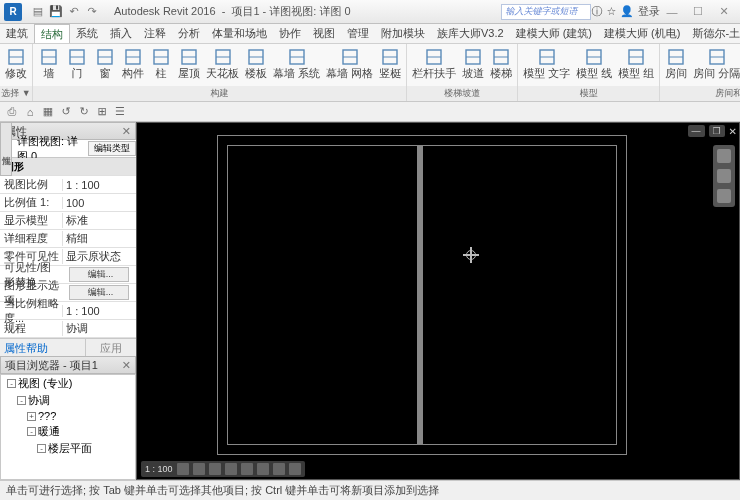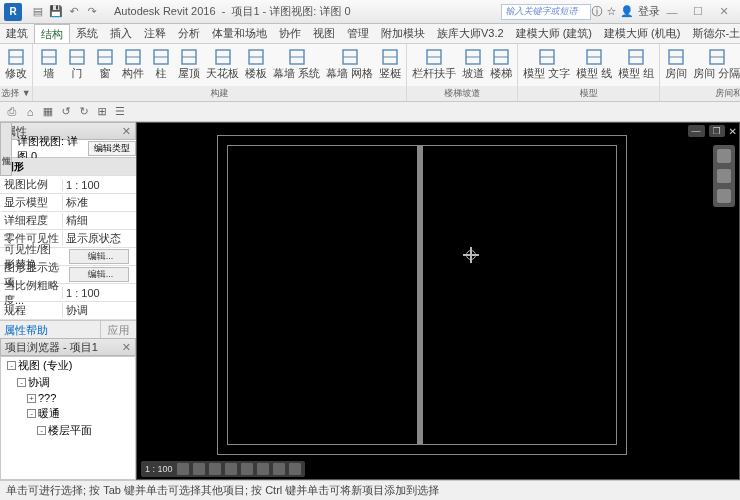--- a/index.html
+++ b/index.html
@@ -37,21 +37,21 @@
 .prop-row{display:flex;align-items:center;height:18px;border-bottom:1px solid #e0e0e0;background:#fff;font-size:10px}
 .prop-row.hdr{background:#e4e4e4;font-weight:bold;padding:0 4px}
 .prop-row .k{width:62px;padding-left:4px;color:#333;overflow:hidden}
 .prop-row .v{flex:1;padding-left:3px;color:#333;border-left:1px solid #e0e0e0;display:flex;align-items:center;overflow:hidden}
 .prop-row .v.btn{background:#eee;border:1px solid #bbb;margin:7px;justify-content:center;font-size:9px}
 .prop-sel{display:flex;align-items:center;height:18px;background:#fff;border-bottom:1px solid #c8c8c8;font-size:10px}
 .prop-sel .s1{flex:1;padding-left:17px}
 .prop-sel .s2{width:48px;border:1px solid #bbb;background:#f4f4f4;text-align:center;font-size:9px;padding:0 0}
 .prop-foot{display:flex;height:18px;background:#eee;border-top:1px solid #c8c8c8;font-size:10px}
 .prop-foot .f1{flex:1;padding:2px 4px;color:#06c}
-.prop-foot .f2{width:36px;border-left:1px solid #c8c8c8;text-align:center;padding:2px 0;color:#888}
+.prop-foot .f2{width:51px;border-left:1px solid #c8c8c8;text-align:center;padding:2px 0;color:#888}
 .browser{flex:1;background:#fff;border:1px solid #c8c8c8;overflow:auto;font-size:10px}
 .tree-node{padding:1px 0 1px 4px;white-space:nowrap;display:flex;align-items:center;gap:2px}
 .tree-exp{width:9px;height:9px;border:1px solid #888;display:inline-flex;align-items:center;justify-content:center;font-size:8px;line-height:7px;background:#fff;color:#444}
 .tree-ind{display:inline-block}
 .canvas{flex:1;background:#000;position:relative;border:1px solid #555}
 .view-ctrl{position:absolute;top:2px;right:2px;display:flex;gap:4px;align-items:center}
 .vc-tag{background:#444;color:#ccc;font-size:9px;padding:1px 4px;border-radius:2px}
 .vc-x{color:#ccc;font-size:10px}
 .navcube{position:absolute;top:22px;right:4px;width:22px;background:#555;border-radius:3px;padding:4px 0;display:flex;flex-direction:column;align-items:center;gap:6px}
 .navcube div{width:14px;height:14px;background:#888;border-radius:2px}
@@ -360,20 +360,24 @@
       <div class="s1">详图视图: 详图 0</div>
       <div class="s2">编辑类型</div>
     </div>
     <div id="prop-body">
         <div class="prop-row hdr">图形</div>
         <div class="prop-row">
           <div class="k">视图比例</div>
           <div class="v">1 : 100</div>
         </div>
         <div class="prop-row">
+          <div class="k">比例值 1:</div>
+          <div class="v">100</div>
+        </div>
+        <div class="prop-row">
           <div class="k">显示模型</div>
           <div class="v">标准</div>
         </div>
         <div class="prop-row">
           <div class="k">详细程度</div>
           <div class="v">精细</div>
         </div>
         <div class="prop-row">
           <div class="k">零件可见性</div>
           <div class="v">显示原状态</div>

